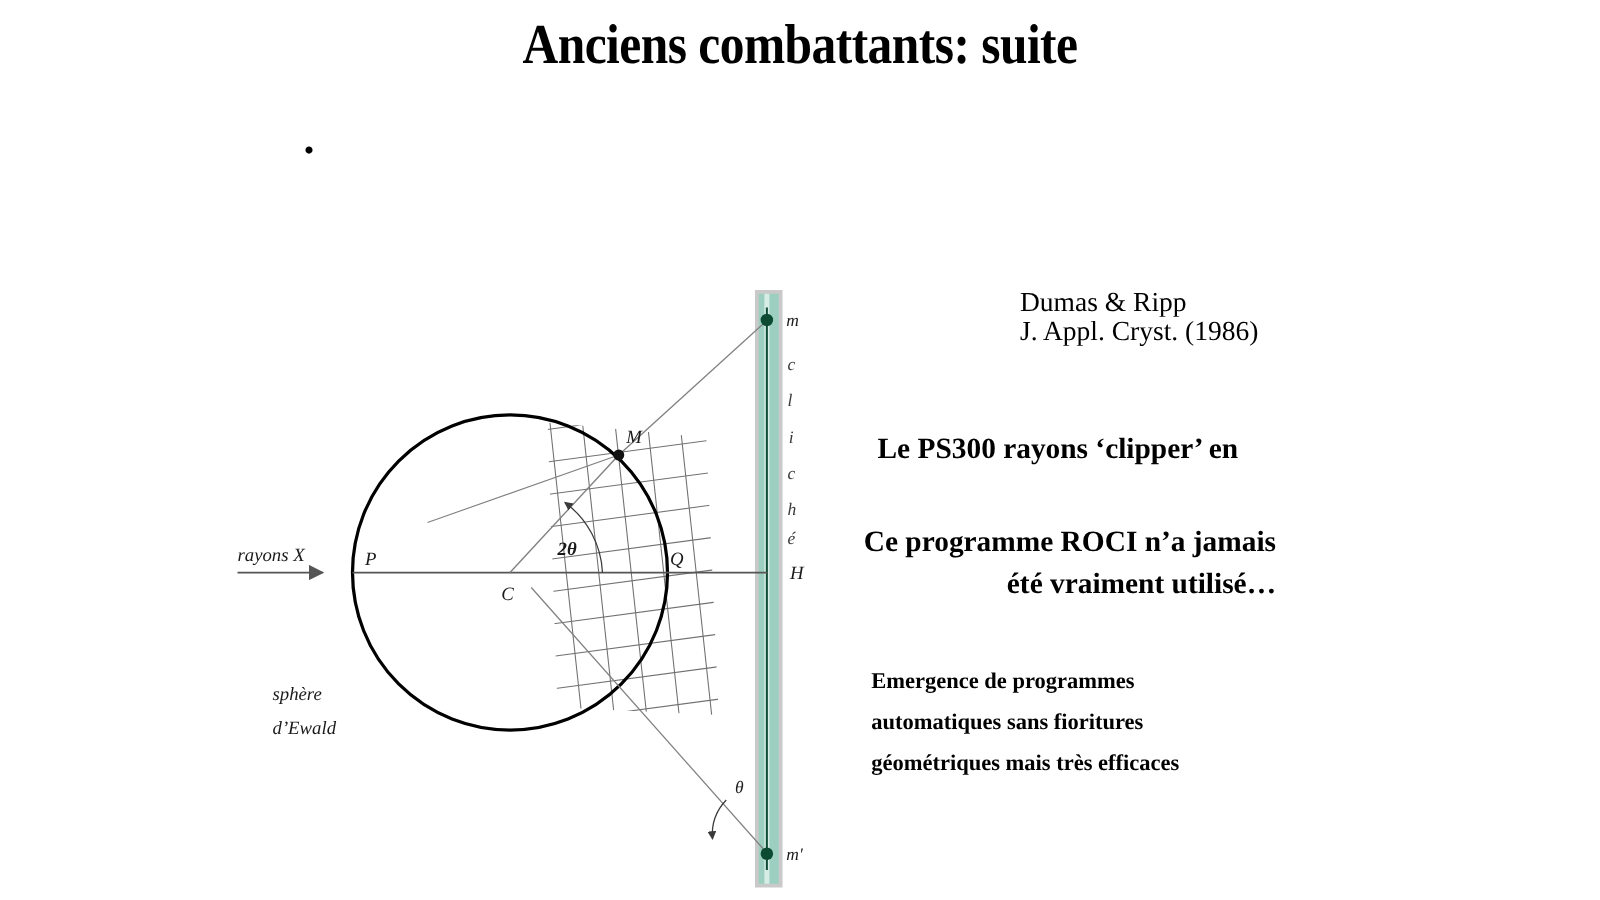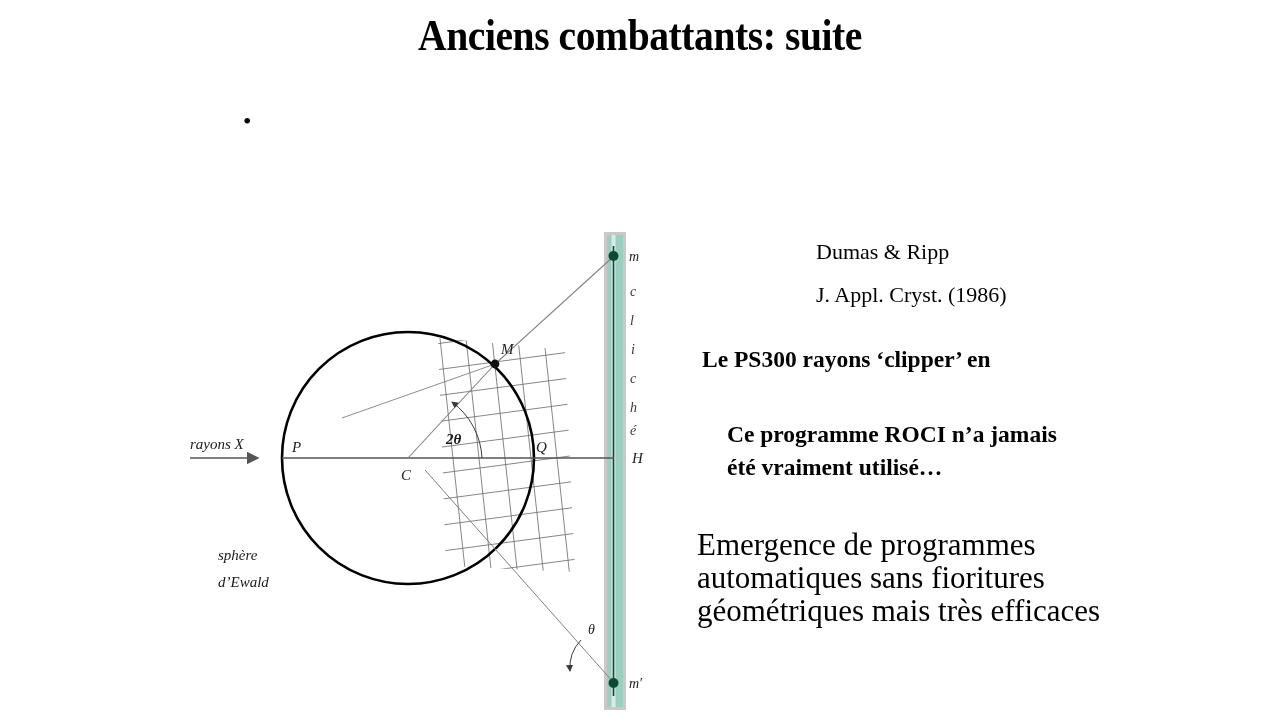--- a/index.html
+++ b/index.html
@@ -64,44 +64,45 @@
   .right-note {
     position: absolute;
     font-size: 22px;
     line-height: 31px;
     white-space: pre-line;
   }
   #credit-note {
     left: 816px;
     top: 230px;
     font-size: 22px;
-    line-height: 43px;
+    line-height: 23px;
     font-weight: normal;
   }
   #note-clipper {
     left: 702px;
     top: 310px;
     font-size: 23.5px;
     font-weight: bold;
     line-height: 33px;
     text-indent: 0;
   }
   #note-clipper .l2 { display:block; padding-left: 8px; }
   #note-roci {
-    left: 727px;
+    left: 691px;
     top: 418px;
     font-size: 23.5px;
     font-weight: bold;
     line-height: 33px;
+    text-align: right;
   }
   #note-emergence {
     left: 697px;
     top: 528px;
-    font-size: 31px;
-    font-weight: normal;
+    font-size: 18px;
+    font-weight: bold;
     line-height: 33px;
   }
 
   
   #figure {
     position: absolute;
     left: 170px;
     top: 220px;
     width: 520px;
     height: 495px;

